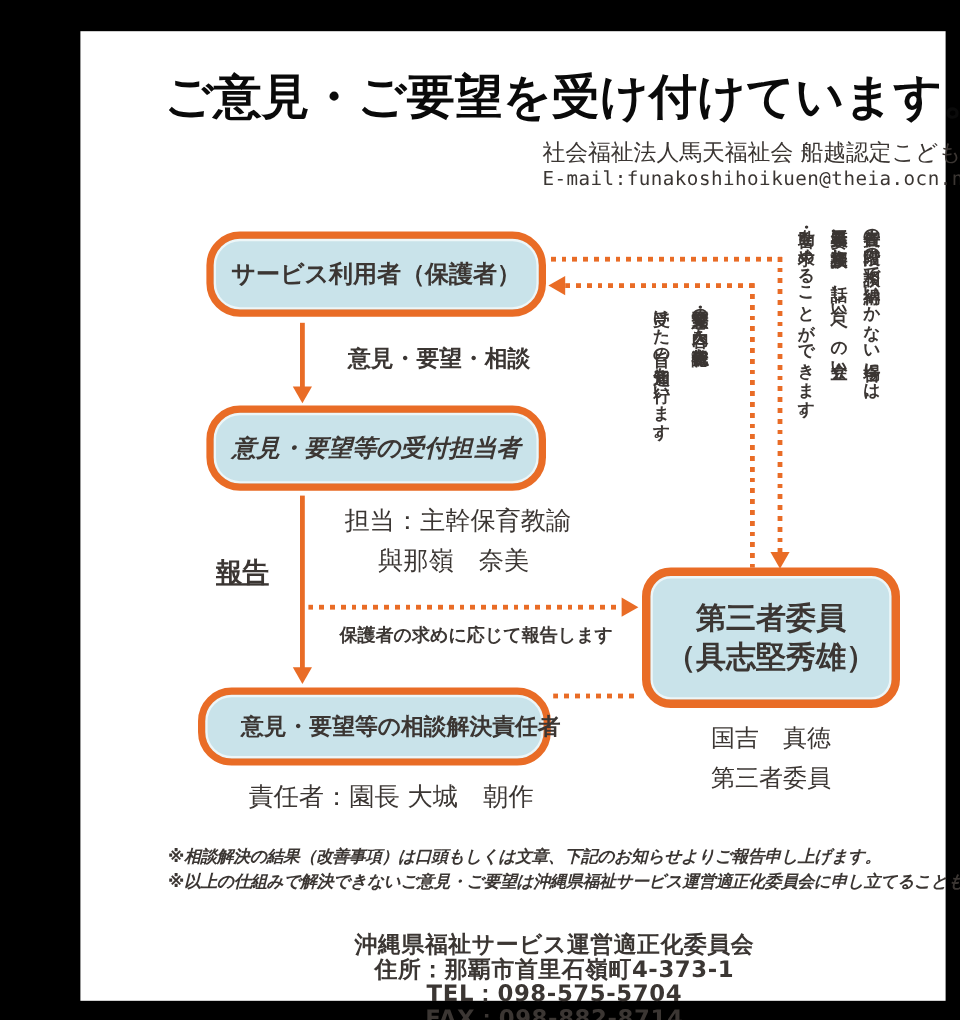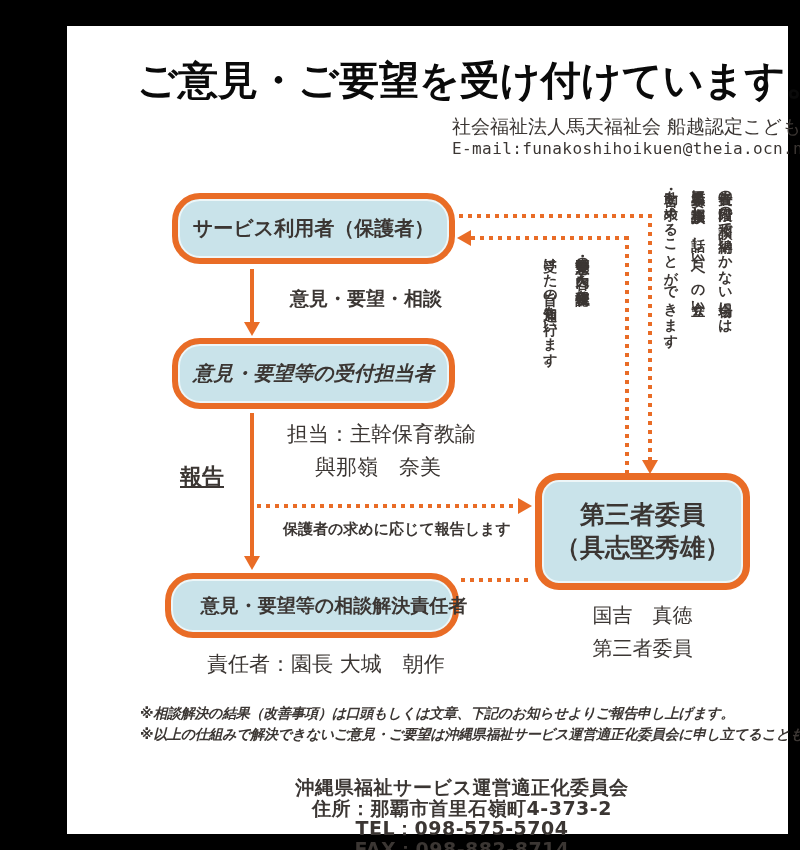--- a/index.html
+++ b/index.html
@@ -125,19 +125,19 @@
     <div class="committee-names">
       <div>国吉　真徳</div>
       <div>第三者委員</div>
     </div>
 
     <div class="footnote fn1">※相談解決の結果（改善事項）は口頭もしくは文章、下記のお知らせよりご報告申し上げます。</div>
     <div class="footnote fn2">※以上の仕組みで解決できないご意見・ご要望は沖縄県福祉サービス運営適正化委員会に申し立てることもできます。</div>
 
     <div class="contact">
       <div>沖縄県福祉サービス運営適正化委員会</div>
-      <div>住所：那覇市首里石嶺町4-373-2</div>
+      <div>住所：那覇市首里石嶺町4-373-1</div>
       <div>TEL：098-575-5704</div>
       <div>FAX：098-882-8714</div>
     </div>
 
   </div>
 </div>
 
 </body></html>

